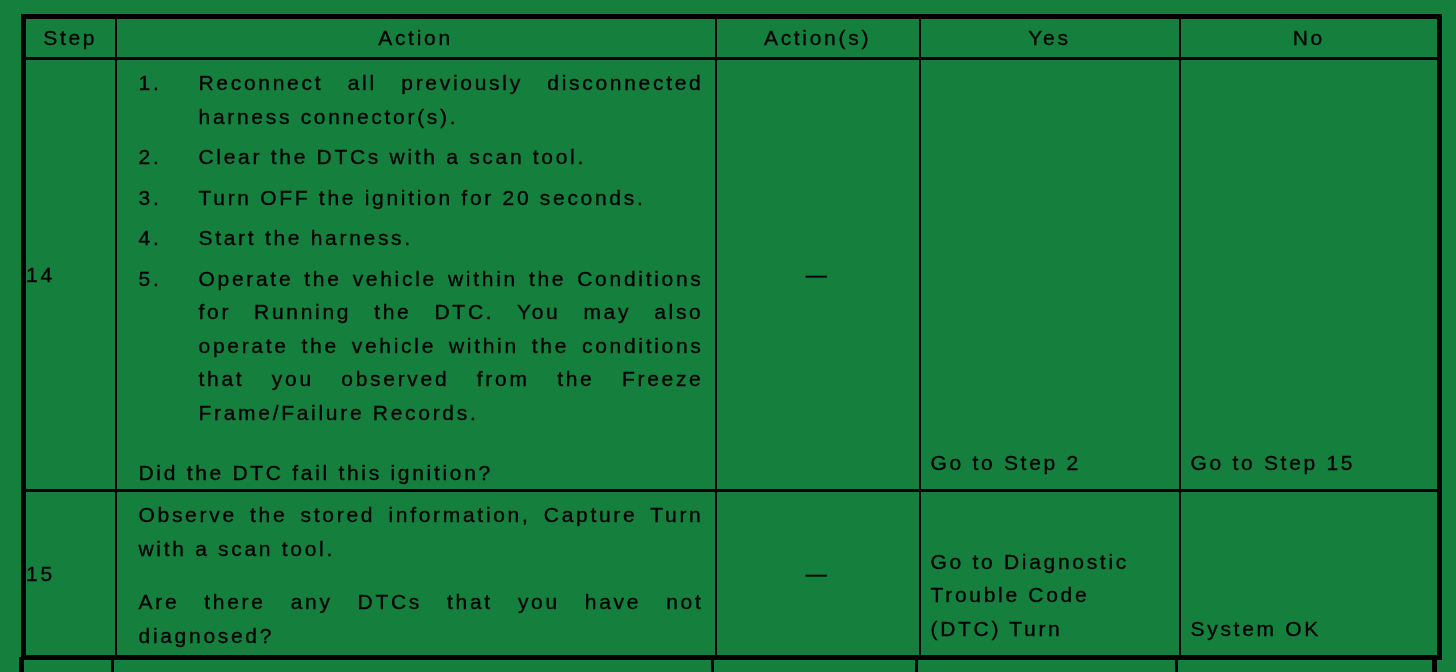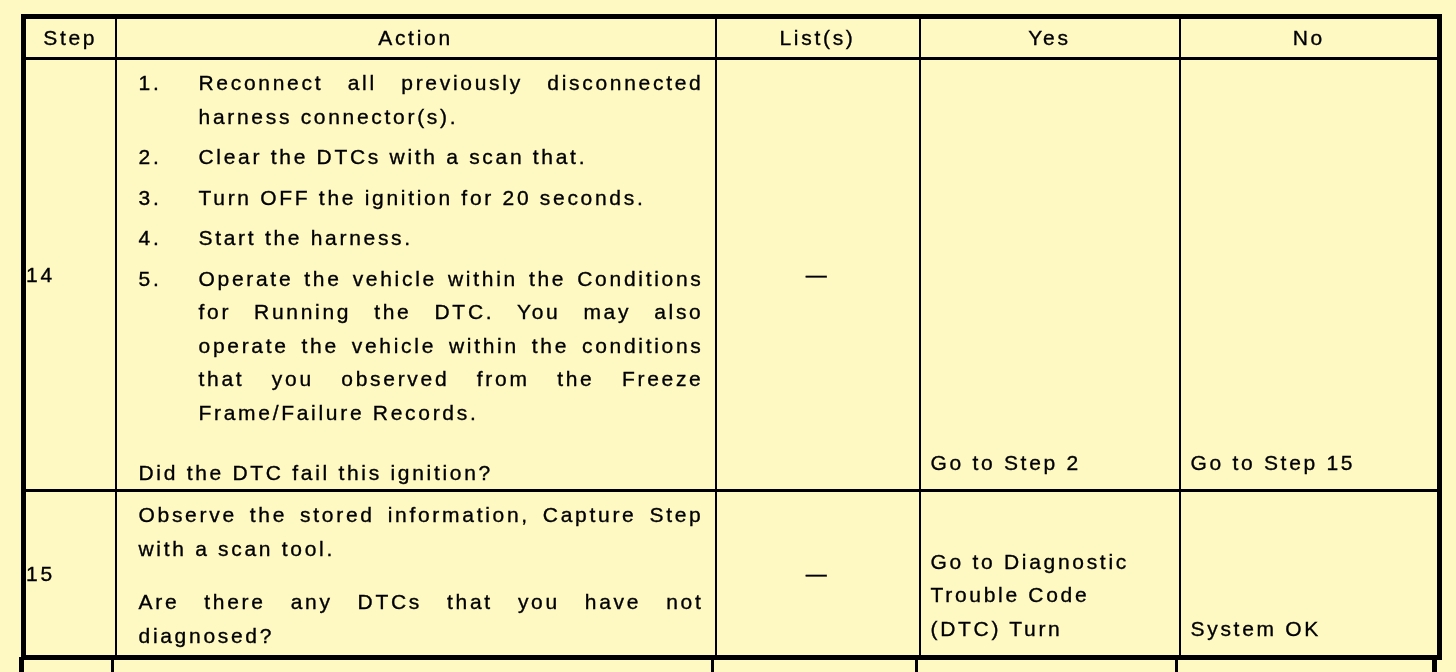--- a/index.html
+++ b/index.html
@@ -9,21 +9,21 @@
     width: 1456px;
     height: 672px;
     overflow: hidden;
     font-family: "Liberation Sans", sans-serif;
     color: #000000;
   }
   .page {
     position: relative;
     width: 1456px;
     height: 672px;
-    background: #fef9c3;
+    background: #15803d;
   }
   table.dtc {
     position: absolute;
     left: 21px;
     top: 14px;
     width: 1416px;
     border-collapse: collapse;
     table-layout: fixed;
     border: 5px solid #000;
     font-size: 21px;
@@ -101,38 +101,38 @@
       <col style="width:92px">
       <col style="width:600px">
       <col style="width:204px">
       <col style="width:260px">
       <col style="width:260px">
     </colgroup>
     <thead>
       <tr>
         <th>Step</th>
         <th>Action</th>
-        <th>List(s)</th>
+        <th>Action(s)</th>
         <th>Yes</th>
         <th>No</th>
       </tr>
     </thead>
     <tbody>
       <tr class="r14">
         <td class="step-cell">14</td>
         <td>
           <div class="cell-flex r14-action-h">
             <div>
               <div class="num-item">
                 <span class="num">1.</span>
                 <div class="itext">Reconnect all previously disconnected harness connector(s).</div>
               </div>
               <div class="num-item">
                 <span class="num">2.</span>
-                <div class="itext">Clear the DTCs with a scan that.</div>
+                <div class="itext">Clear the DTCs with a scan tool.</div>
               </div>
               <div class="num-item">
                 <span class="num">3.</span>
                 <div class="itext">Turn OFF the ignition for 20 seconds.</div>
               </div>
               <div class="num-item">
                 <span class="num">4.</span>
                 <div class="itext">Start the harness.</div>
               </div>
               <div class="num-item">
@@ -144,21 +144,21 @@
           </div>
         </td>
         <td class="value-cell">—</td>
         <td class="answer-cell">Go to Step 2</td>
         <td class="answer-cell">Go to Step 15</td>
       </tr>
       <tr class="r15">
         <td class="step-cell">15</td>
         <td>
           <div class="cell-flex r15-action-h">
-            <div class="statement">Observe the stored information, Capture Step with a scan tool.</div>
+            <div class="statement">Observe the stored information, Capture Turn with a scan tool.</div>
             <div class="question">Are there any DTCs that you have not diagnosed?</div>
           </div>
         </td>
         <td class="value-cell">—</td>
         <td class="answer-cell">Go to Diagnostic Trouble Code (DTC) Turn</td>
         <td class="answer-cell">System OK</td>
       </tr>
     </tbody>
   </table>
 

